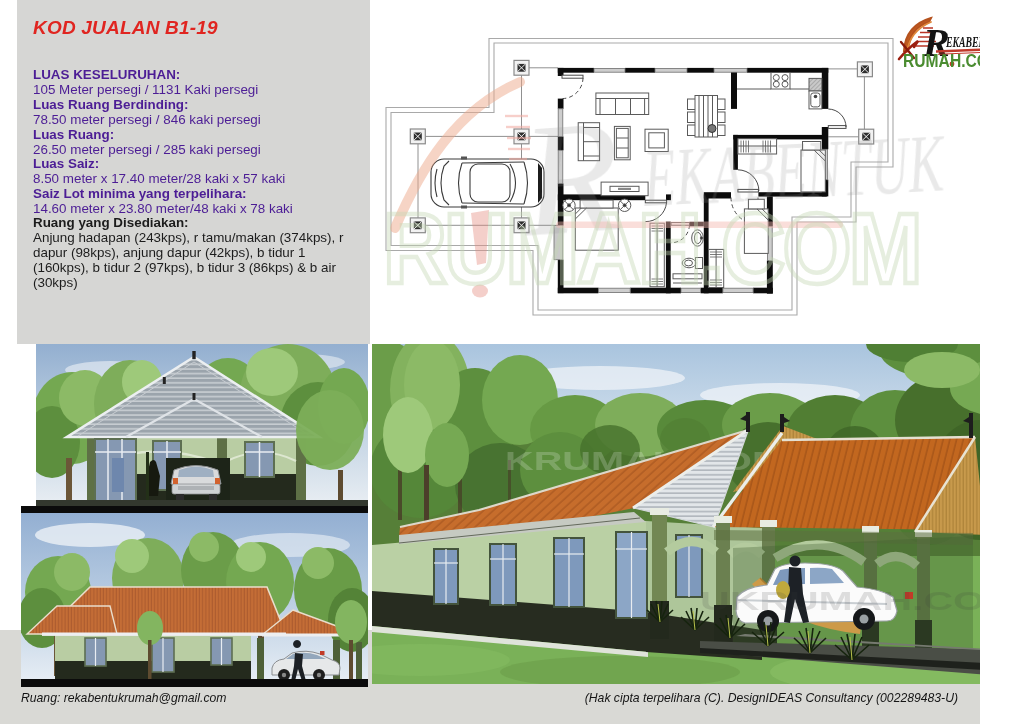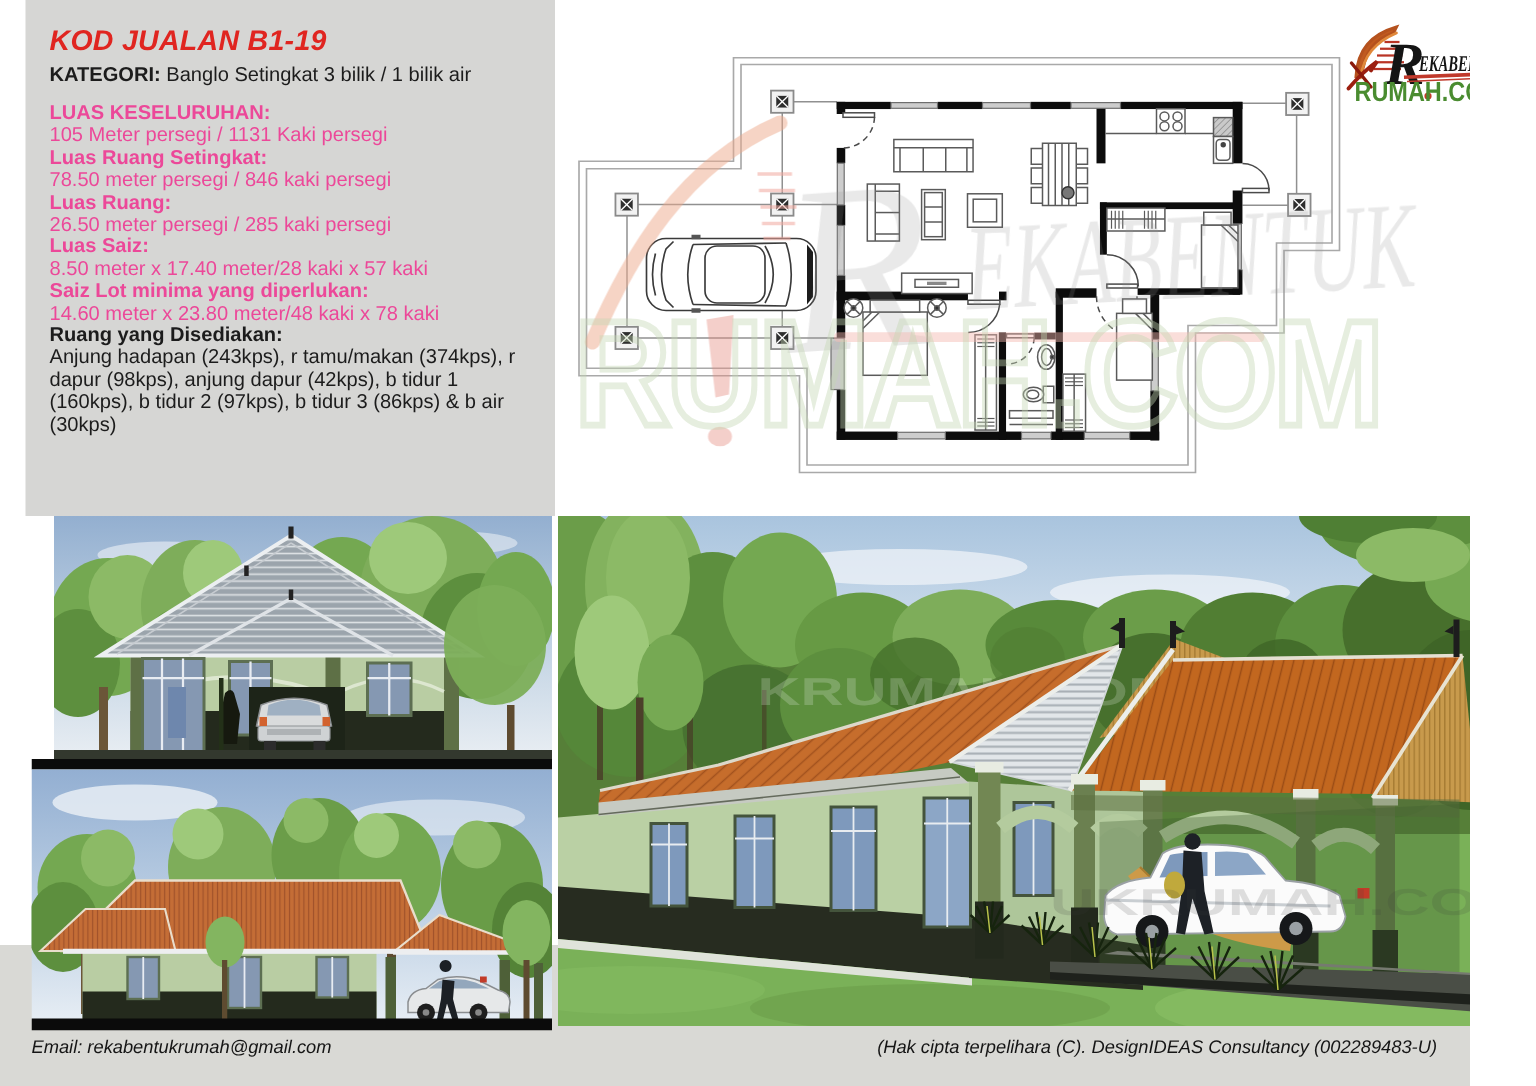--- a/index.html
+++ b/index.html
@@ -9,44 +9,43 @@
 </head>
 <body>
 <div id="page">
 
 <div class="abs" style="left:0;top:630px;width:1024px;height:94px;background:#d9d9d5;"></div>
 
 <div class="abs" style="left:17px;top:0;width:353px;height:344px;background:#d6d6d4;"></div>
 
 <div class="abs" style="left:33px;top:17px;font-size:19px;font-weight:bold;font-style:italic;color:#e02520;letter-spacing:0.2px;">KOD JUALAN B1-19</div>
 
-<div class="abs" style="left:33px;top:42px;font-size:13.4px;color:#1c1c1c;"><b>KATEGORI:</b> Banglo Setingkat 3 bilik / 1 bilik air</div>
-
-<div class="abs" style="left:33px;top:68px;font-size:13.4px;line-height:14.9px;color:#ec4899;">
+
+<div class="abs" style="left:33px;top:68px;font-size:13.4px;line-height:14.9px;color:#4c1d95;">
 <b>LUAS KESELURUHAN:</b><br>
 105 Meter persegi / 1131 Kaki persegi<br>
-<b>Luas Ruang Setingkat:</b><br>
+<b>Luas Ruang Berdinding:</b><br>
 78.50 meter persegi / 846 kaki persegi<br>
 <b>Luas Ruang:</b><br>
 26.50 meter persegi / 285 kaki persegi<br>
 <b>Luas Saiz:</b><br>
 8.50 meter x 17.40 meter/28 kaki x 57 kaki<br>
-<b>Saiz Lot minima yang diperlukan:</b><br>
+<b>Saiz Lot minima yang terpelihara:</b><br>
 14.60 meter x 23.80 meter/48 kaki x 78 kaki
 </div>
 
 <div class="abs" style="left:33px;top:216px;font-size:13.4px;line-height:14.9px;color:#1c1c1c;">
 <b>Ruang yang Disediakan:</b><br>
 Anjung hadapan (243kps), r tamu/makan (374kps), r<br>
 dapur (98kps), anjung dapur (42kps), b tidur 1<br>
 (160kps), b tidur 2 (97kps), b tidur 3 (86kps) &amp; b air<br>
 (30kps)
 </div>
 
-<div class="abs" style="left:21px;top:691px;font-size:12.2px;font-style:italic;color:#151515;">Email: rekabentukrumah@gmail.com</div>
+<div class="abs" style="left:21px;top:691px;font-size:12.2px;font-style:italic;color:#151515;">Ruang: rekabentukrumah@gmail.com</div>
 
 <div class="abs" style="right:22px;top:691px;font-size:12.2px;font-style:italic;color:#151515;">(Hak cipta terpelihara (C). DesignIDEAS Consultancy (002289483-U)</div>
 
 <svg class="abs" style="left:370px;top:0;" width="654" height="344" viewBox="370 0 654 344" xmlns="http://www.w3.org/2000/svg">
 <defs>
 <pattern id="hatch" width="3" height="3" patternUnits="userSpaceOnUse" patternTransform="rotate(45)">
           <rect width="3" height="3" fill="#c9c9c9"></rect>
           <line x1="0" y1="0" x2="0" y2="3" stroke="#8a8a8a" stroke-width="1"></line>
         </pattern>
 </defs>

